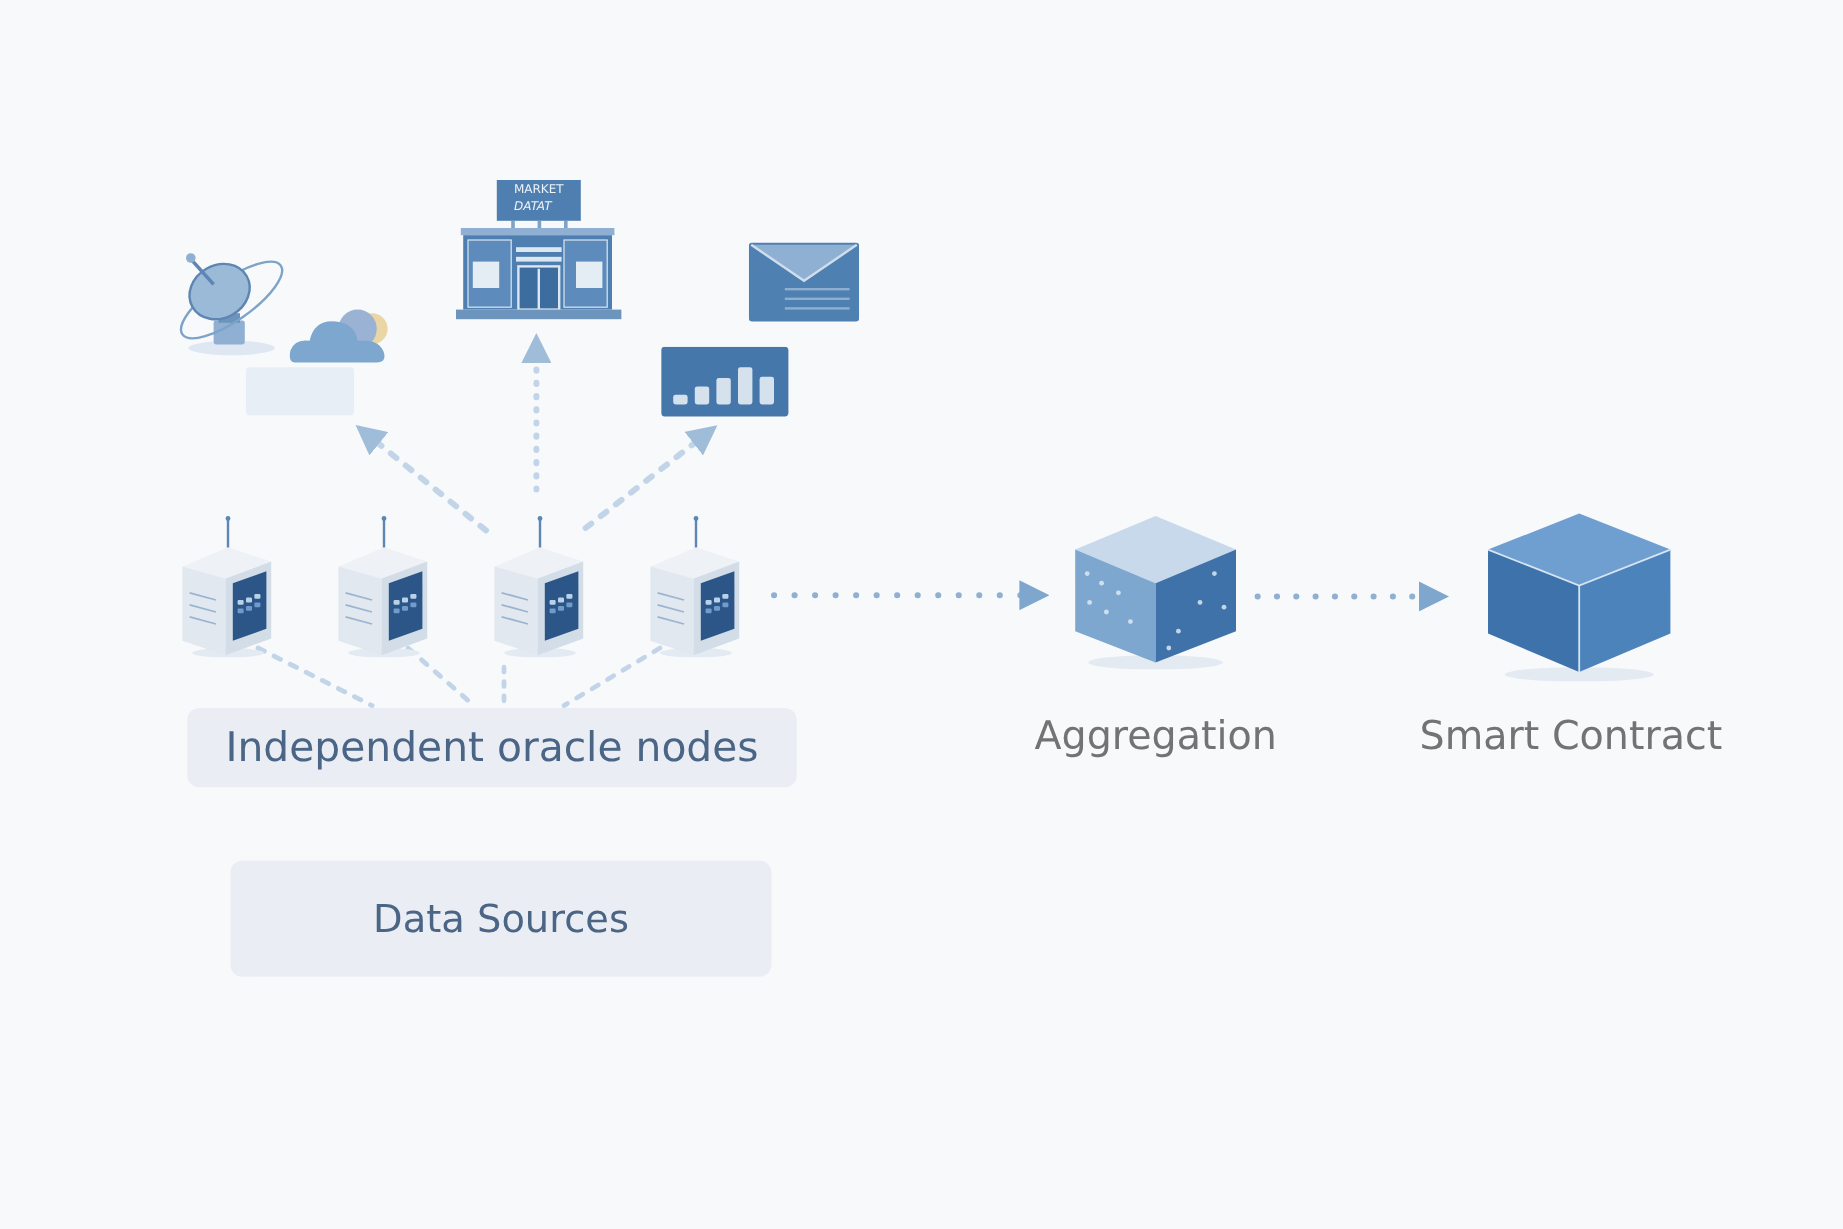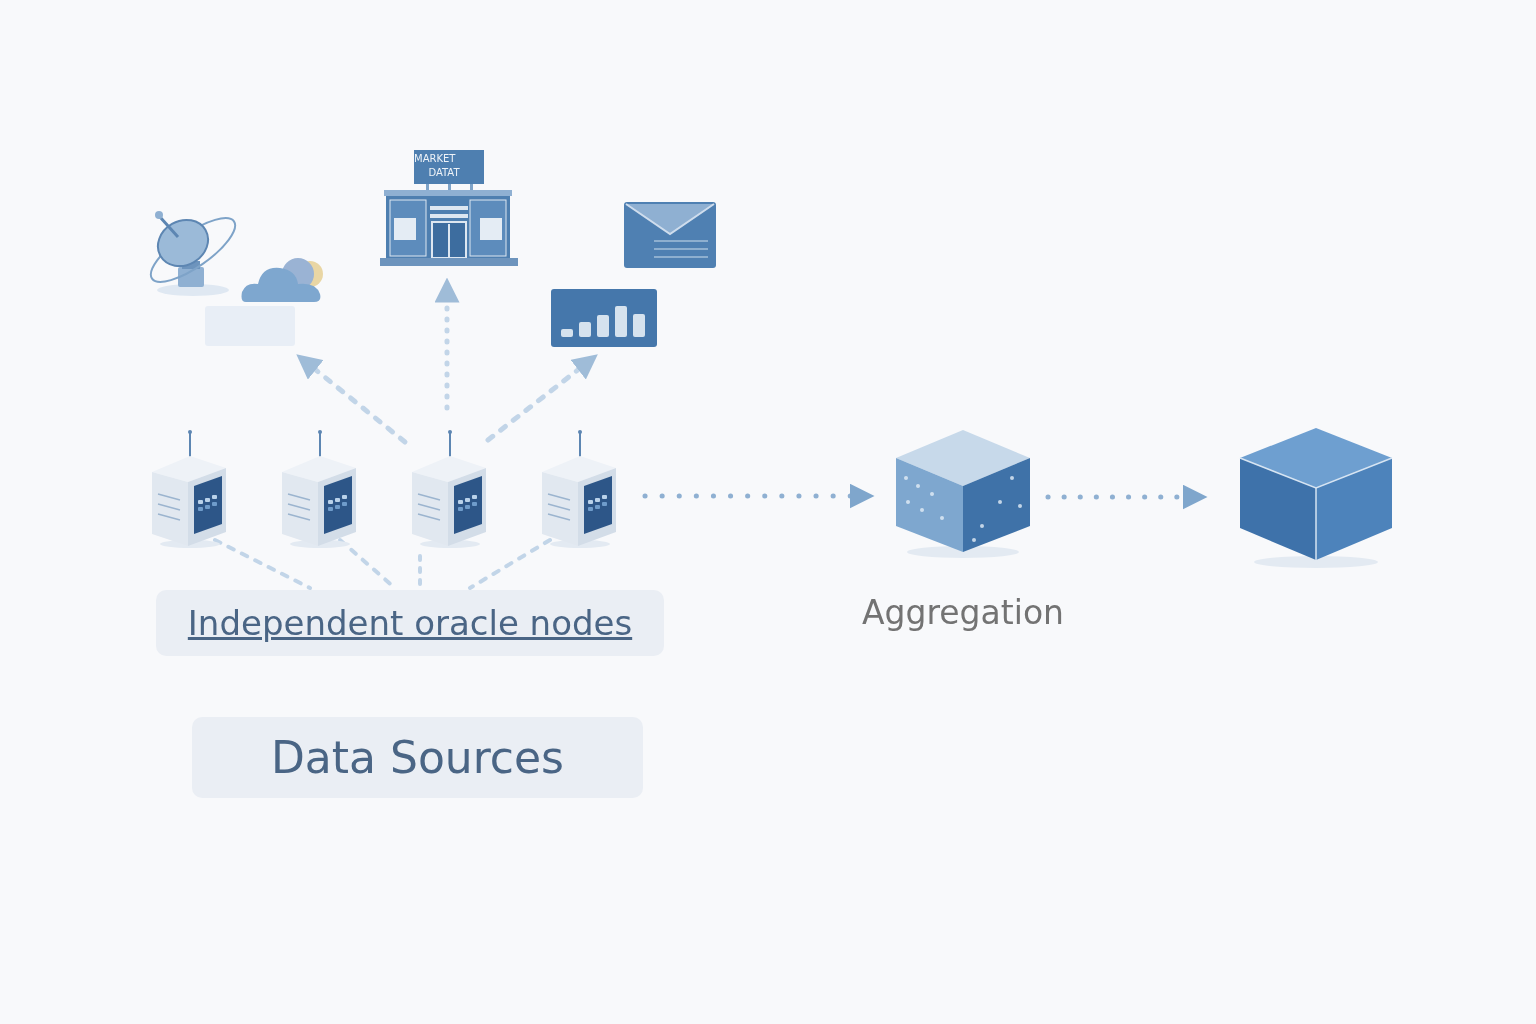--- a/index.html
+++ b/index.html
@@ -16,22 +16,22 @@
       color: #737373;
       white-space: nowrap;
     }
     .pill {
       position: absolute;
       background: #eaeef4;
       border-radius: 10px;
       display: flex; align-items: center; justify-content: center;
       color: #4a6585;
     }
-    .pill-nodes { left: 156px; top: 590px; width: 508px; height: 66px; font-size: 34px; text-decoration: underline; }
-    .pill-sources { left: 192px; top: 717px; width: 451px; height: 81px; font-size: 44px; }
+    .pill-nodes { left: 156px; top: 590px; width: 508px; height: 66px; font-size: 34px; }
+    .pill-sources { left: 192px; top: 717px; width: 451px; height: 97px; font-size: 32px; }
     .pill-chain { left: 845px; top: 717px; width: 598px; height: 81px; font-size: 38px; }
     .lbl-agg { left: 862px; top: 593px; font-size: 33px; }
     .lbl-sc { left: 1183px; top: 593px; font-size: 33px; }
     .icon { position: absolute; }
   </style>
 </head>
 <body>
 
 <div class="canvas">
 
@@ -86,22 +86,22 @@
     <rect x="10" y="52" width="36" height="56" fill="#5d8cbc" stroke="#dde7f1" stroke-width="1"></rect>
     <rect x="90" y="52" width="36" height="56" fill="#5d8cbc" stroke="#dde7f1" stroke-width="1"></rect>
     <rect x="14" y="70" width="22" height="22" fill="#e4ecf4"></rect>
     <rect x="100" y="70" width="22" height="22" fill="#e4ecf4"></rect>
     <rect x="50" y="58" width="38" height="4" fill="#dde7f1"></rect>
     <rect x="50" y="66" width="38" height="4" fill="#dde7f1"></rect>
     <rect x="52" y="74" width="34" height="36" fill="#3d6d9f" stroke="#dde7f1" stroke-width="2"></rect>
     <line x1="69" y1="76" x2="69" y2="110" stroke="#dde7f1" stroke-width="2"></line>
     <rect x="0" y="110" width="138" height="8" fill="#6d94bd"></rect>
   </svg>
-  <div class="abs label" style="left:414px;top:153px;width:70px;text-align:left;font-size:10px;color:#eef3f8;">MARKET</div>
-  <div class="abs label" style="left:414px;top:167px;width:60px;text-align:center;font-size:10px;color:#eef3f8;">DATAT</div>
+  <div class="abs label" style="left:414px;top:153px;width:70px;text-align:center;font-size:10px;color:#eef3f8;">MARKET</div>
+  <div class="abs label" style="left:414px;top:167px;width:60px;text-align:center;font-size:10px;color:#eef3f8;font-style:italic;">DATAT</div>
 
   <svg class="icon" style="left:624px;top:202px;" width="92" height="68" viewBox="0 0 92 68">
     <rect x="0" y="0" width="92" height="66" rx="3" fill="#4f80b2"></rect>
     <path d="M2,2 L46,32 L90,2" fill="#8fb0d2" stroke="#cfdded" stroke-width="2"></path>
     <g fill="#a9c3dc" opacity="0.7">
       <rect x="30" y="38" width="54" height="2"></rect>
       <rect x="30" y="46" width="54" height="2"></rect>
       <rect x="30" y="54" width="54" height="2"></rect>
     </g>
   </svg>
@@ -230,14 +230,15 @@
     <ellipse cx="80" cy="138" rx="62" ry="6" fill="#e3eaf2"></ellipse>
     <polygon points="4,34 80,4 156,34 80,64" fill="#6e9fd0"></polygon>
     <polygon points="4,34 80,64 80,136 4,104" fill="#3e72aa"></polygon>
     <polygon points="80,64 156,34 156,104 80,136" fill="#4d83bb"></polygon>
     <polyline points="4,34 80,64 156,34" fill="none" stroke="#d6e4f2" stroke-width="1.5"></polyline>
     <line x1="80" y1="64" x2="80" y2="136" stroke="#d6e4f2" stroke-width="1.5"></line>
   </svg>
 
   <div class="pill pill-nodes">Independent oracle nodes</div>
   <div class="abs label lbl-agg">Aggregation</div>
+  <div class="abs label lbl-sc">Smart Contract</div>
   <div class="pill pill-sources">Data Sources</div>
 </div>
 
 </body></html>

